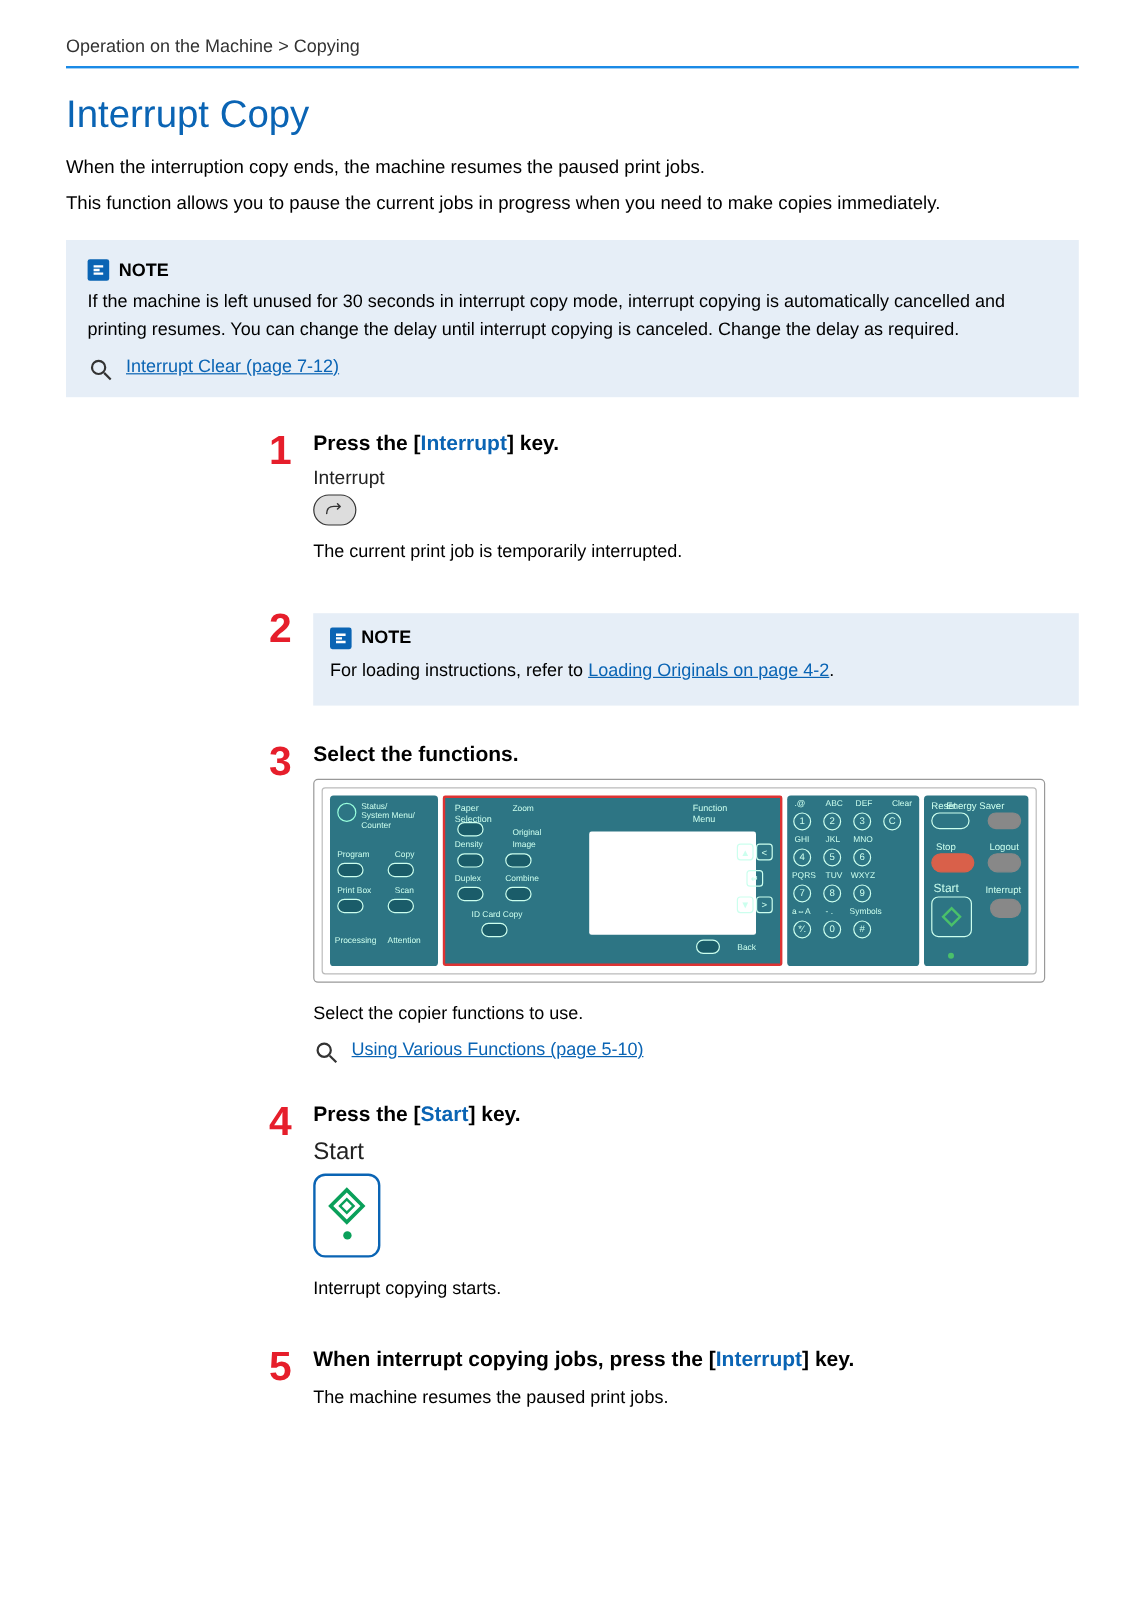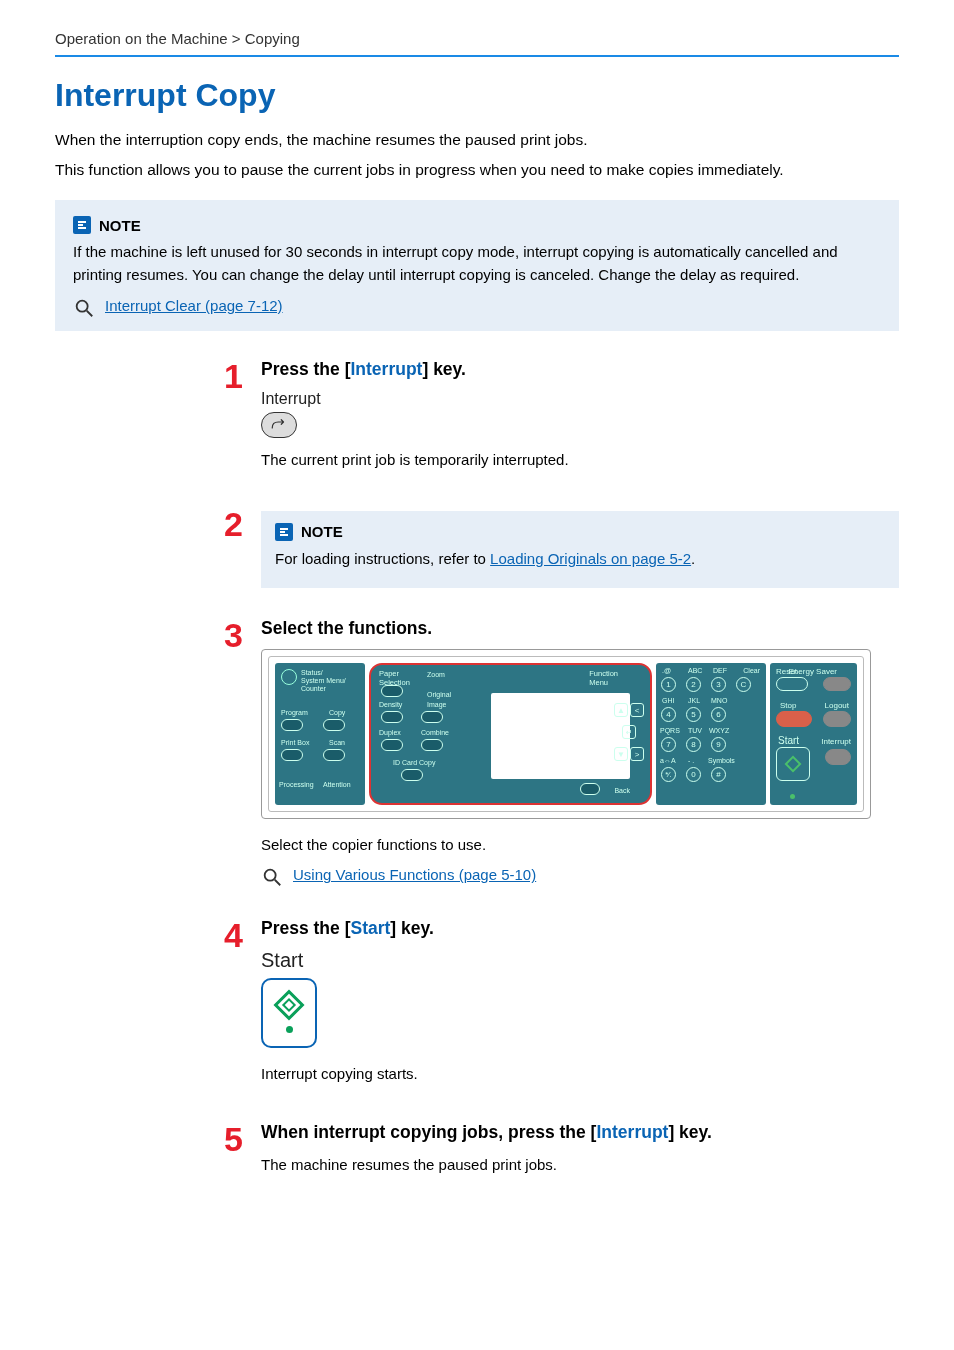--- a/index.html
+++ b/index.html
@@ -1,20 +1,20 @@
 <!DOCTYPE html>
 <html><head>
 <meta charset="utf-8">
 <style>
   * { box-sizing: border-box; margin: 0; padding: 0; }
   html, body { width: 954px; background: #fff; font-family: Arial, Helvetica, sans-serif; color: #000; }
   .page { padding: 30px 55px 40px 55px; }
   .breadcrumb { font-size: 15px; color: #333; padding-bottom: 8px; }
   .hr-thin { border: none; border-top: 2px solid #1a8ae6; margin-bottom: 20px; }
-  h1 { color: #0a64b4; font-size: 32px; font-weight: bold; margin-bottom: 14px; }
+  h1 { color: #0a64b4; font-size: 32px; font-weight: normal; margin-bottom: 14px; }
   .intro p { font-size: 15.5px; line-height: 1.55; margin-bottom: 6px; }
   .note-box { background: #e6eef7; padding: 16px 18px 12px 18px; margin-top: 18px; margin-bottom: 28px; }
   .note-head { display: flex; align-items: center; gap: 8px; font-weight: bold; font-size: 15px; margin-bottom: 6px; }
   .note-icon { width: 18px; height: 18px; background: #0a64b4; display: inline-flex; align-items: center; justify-content: center; border-radius: 2px; }
   .note-icon svg { width: 12px; height: 12px; }
   .note-box p { font-size: 15px; line-height: 1.55; }
   .ref-row { display: flex; align-items: flex-start; gap: 10px; margin-top: 10px; }
   .mag { width: 22px; height: 22px; flex-shrink: 0; }
   a.ref { color: #0a64b4; text-decoration: underline; font-size: 15px; }
   .steps { margin-left: 160px; margin-top: 10px; }
@@ -33,24 +33,24 @@
   .start-label { font-family: "Segoe UI", Arial, sans-serif; font-size: 20px; font-weight: 500; color: #222; margin-bottom: 6px; display: block; }
   .start-btn { width: 56px; height: 70px; border: 2px solid #0a64b4; border-radius: 10px; display: flex; flex-direction: column; align-items: center; justify-content: center; gap: 10px; }
   .start-diamond { width: 22px; height: 22px; transform: rotate(45deg); border: 3px solid #0aa05a; position: relative; }
   .start-diamond::after { content: ""; position: absolute; inset: 3px; border: 2px solid #0aa05a; }
   .start-dot { width: 7px; height: 7px; border-radius: 50%; background: #0aa05a; }
   .panel-img { margin: 10px 0 14px 0; border: 1px solid #999; border-radius: 4px; padding: 4px; background: #fff; width: 610px; height: 170px; position: relative; overflow: hidden; }
   .panel-inner { position: absolute; inset: 6px; border: 1px solid #bbb; border-radius: 3px; display: flex; gap: 4px; padding: 6px; }
   .zone { border-radius: 3px; }
   .zone-left { width: 90px; background: #2d7584; position: relative; }
   .zone-left::before { content:""; position:absolute; left:6px; top:6px; width:14px; height:14px; border:1.5px solid #9fd; border-radius:50%; }
-  .zone-mid { flex: 1; border: 2px solid #d33; border-radius: 13px; background: #2d7584; position: relative; }
+  .zone-mid { flex: 1; border: 2px solid #d33; border-radius: 2px; background: #2d7584; position: relative; }
   .zone-mid .lcd { position:absolute; left:120px; top:28px; right:20px; height:86px; background:#fff; border-radius:2px; }
   .zone-mid .lbl { position:absolute; left:8px; top:4px; font-size:7.5px; color:#cfe; line-height:1.2; }
-  .zone-mid .lbl2 { position:absolute; right:32px; top:4px; font-size:7.5px; color:#cfe; }
+  .zone-mid .lbl2 { position:absolute; right:44px; top:4px; font-size:7.5px; color:#cfe; }
   .zone-keys { width: 110px; background: #2d7584; position: relative; }
   .zone-right { width: 87px; background: #2d7584; position: relative; }
   .key { position:absolute; border:1px solid #cfe; border-radius:50%; width:15px; height:15px; display:flex;align-items:center;justify-content:center; font-size:8px; color:#cfe; }
   .klbl { position:absolute; font-size:7px; color:#cfe; }
   .rbtn { position:absolute; border:1px solid #cfe; border-radius:8px; font-size:8px; color:#cfe; text-align:center; padding:1px 0; }
   .rbtn.red { background:#d9604a; border-color:#d9604a; color:#fff; }
   .rbtn.gray { background:#888; border-color:#888; color:#fff; }
   .rlab { position:absolute; font-size:8px; color:#cfe; }
   .pillbtn { width:22px; height:12px; border:1px solid #cfe; border-radius:6px; position:absolute; background:#1a5c69; }
   .page-num { text-align: center; font-size: 15px; margin-top: 40px; }
@@ -114,21 +114,21 @@
         <div class="inner-note">
           <div class="note-head">
             <span class="note-icon">
               <svg viewBox="0 0 24 24" fill="#fff">
                   <path d="M4 4h16v4H4zM4 10h10v4H4zM4 16h16v4H4z"></path>
                 </svg>
             </span>
             <span>NOTE</span>
           </div>
           <p>
-            <span>For loading instructions, refer to </span><a href="#" class="ref">Loading Originals on page 5-2</a><span>.</span>
+            <span>For loading instructions, refer to </span><a href="#" class="ref">Loading Originals on page 4-2</a><span>.</span>
           </p>
         </div>
       </div>
     </div>
 
     <div class="step">
       <div class="step-num">3</div>
       <div class="step-body">
         <div class="step-title">Select the functions.</div>
 

